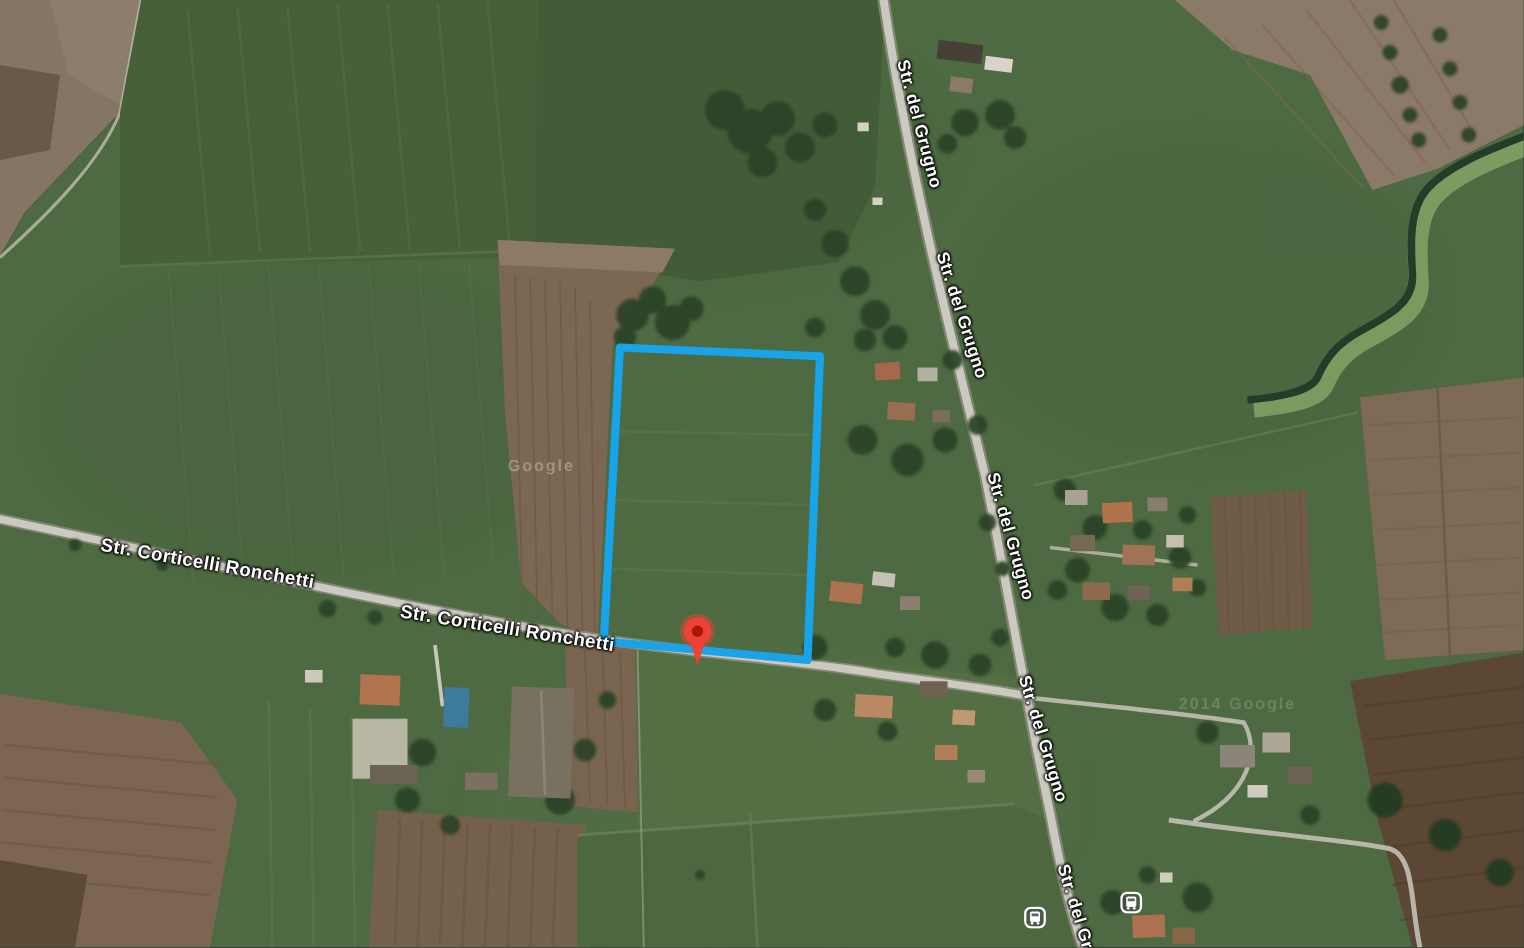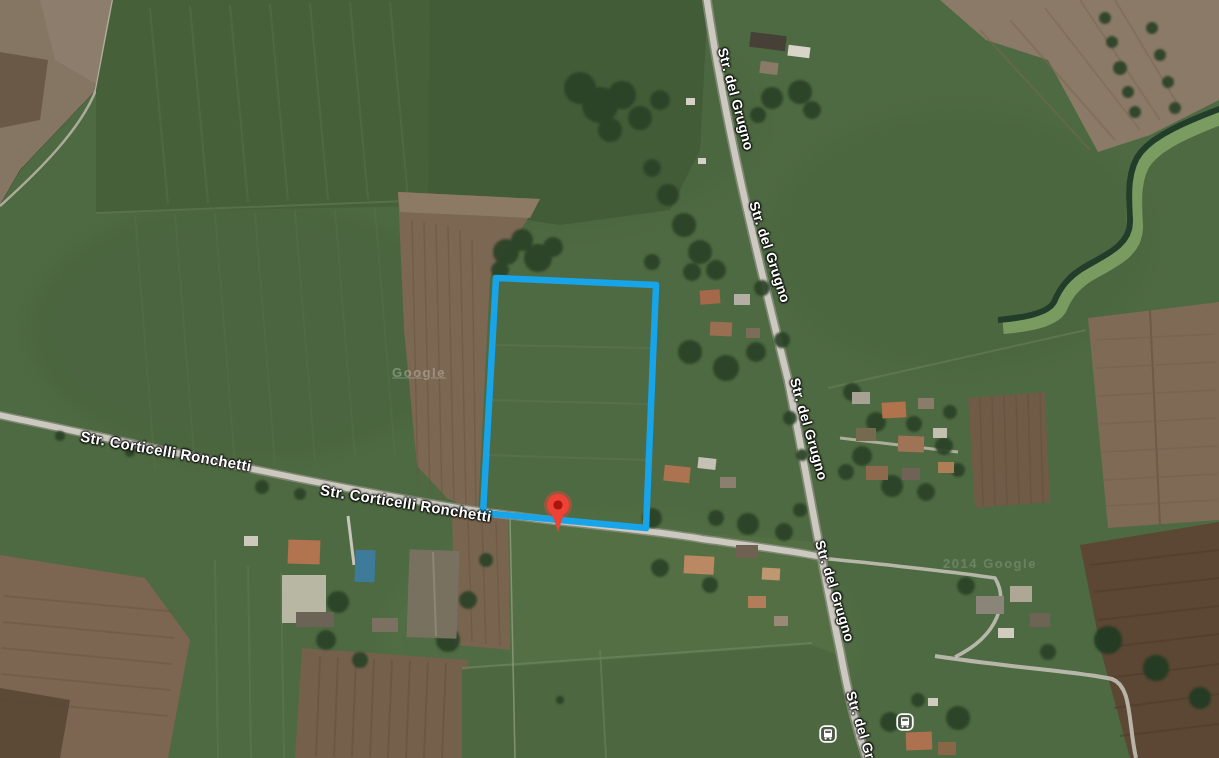--- a/index.html
+++ b/index.html
@@ -330,21 +330,21 @@
   <div id="labels">
       <div class="road-label" style="left: 166px; top: 451px; font-size: 15px; transform: translate(-50%, -50%) rotate(10deg);">Str. Corticelli Ronchetti</div>
       <div class="road-label" style="left: 406px; top: 503px; font-size: 15px; transform: translate(-50%, -50%) rotate(9deg);">Str. Corticelli Ronchetti</div>
       <div class="road-label" style="left: 736px; top: 99px; font-size: 14px; transform: translate(-50%, -50%) rotate(75deg);">Str. del Grugno</div>
       <div class="road-label" style="left: 770px; top: 252px; font-size: 14px; transform: translate(-50%, -50%) rotate(72deg);">Str. del Grugno</div>
       <div class="road-label" style="left: 809px; top: 429px; font-size: 14px; transform: translate(-50%, -50%) rotate(74deg);">Str. del Grugno</div>
       <div class="road-label" style="left: 835px; top: 591px; font-size: 14px; transform: translate(-50%, -50%) rotate(73deg);">Str. del Grugno</div>
       <div class="road-label" style="left: 866px; top: 742px; font-size: 14px; transform: translate(-50%, -50%) rotate(73deg);">Str. del Grugno</div>
     </div>
   <div id="marks">
-      <div class="watermark" style="left: 419px; top: 372px; opacity: 0.28; text-decoration: underline;">Google</div>
+      <div class="watermark" style="left: 433px; top: 372px; opacity: 0.28;">Google</div>
       <div class="watermark" style="left: 990px; top: 563px; opacity: 0.16;">2014 Google</div>
     </div>
   <div id="transit">
       <div class="transit-stop" style="left: 819px; top: 725px;"><svg width="18" height="18" viewBox="0 0 18 18">
           <rect x="1.2" y="1.2" width="15.6" height="15.6" rx="4.5" fill="rgba(70,70,70,.45)" stroke="#fff" stroke-width="1.8"></rect>
           <rect x="5" y="4.2" width="8" height="8.4" rx="1.4" fill="#fff"></rect>
           <rect x="6.2" y="5.8" width="5.6" height="2.2" fill="rgba(70,70,70,.85)"></rect>
           <circle cx="6.6" cy="13.6" r="1.1" fill="#fff"></circle>
           <circle cx="11.4" cy="13.6" r="1.1" fill="#fff"></circle>
         </svg></div>

